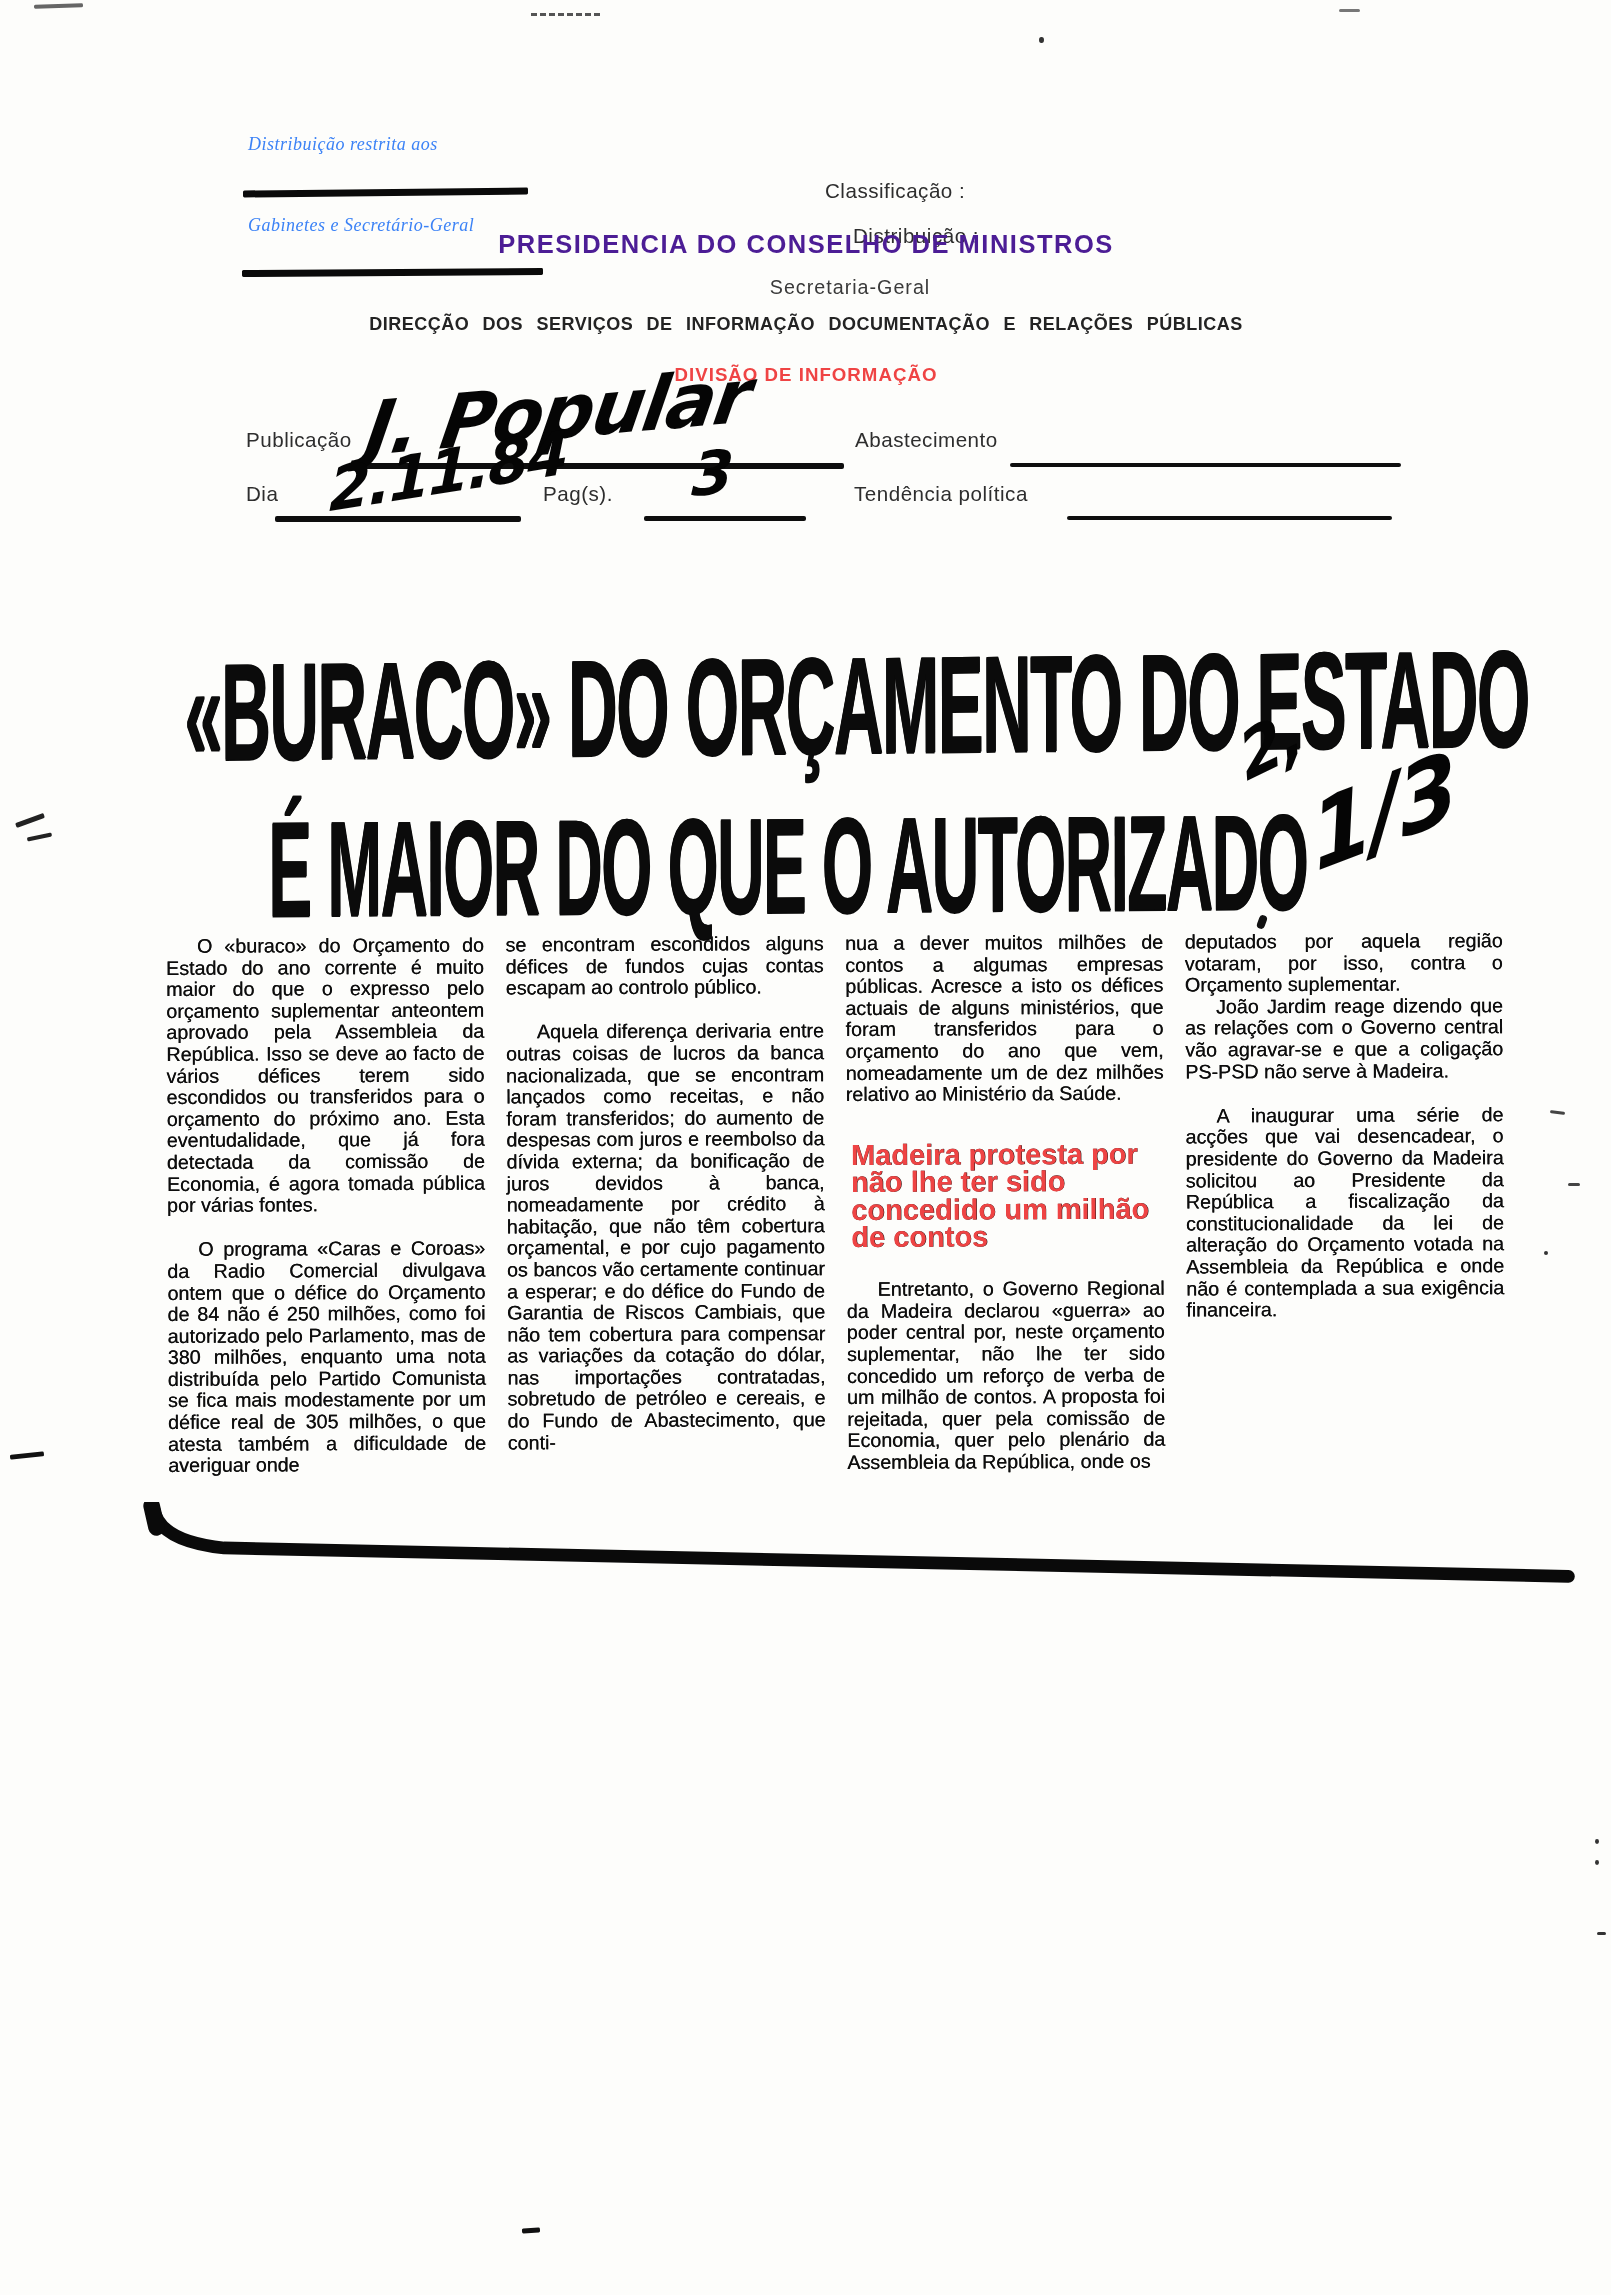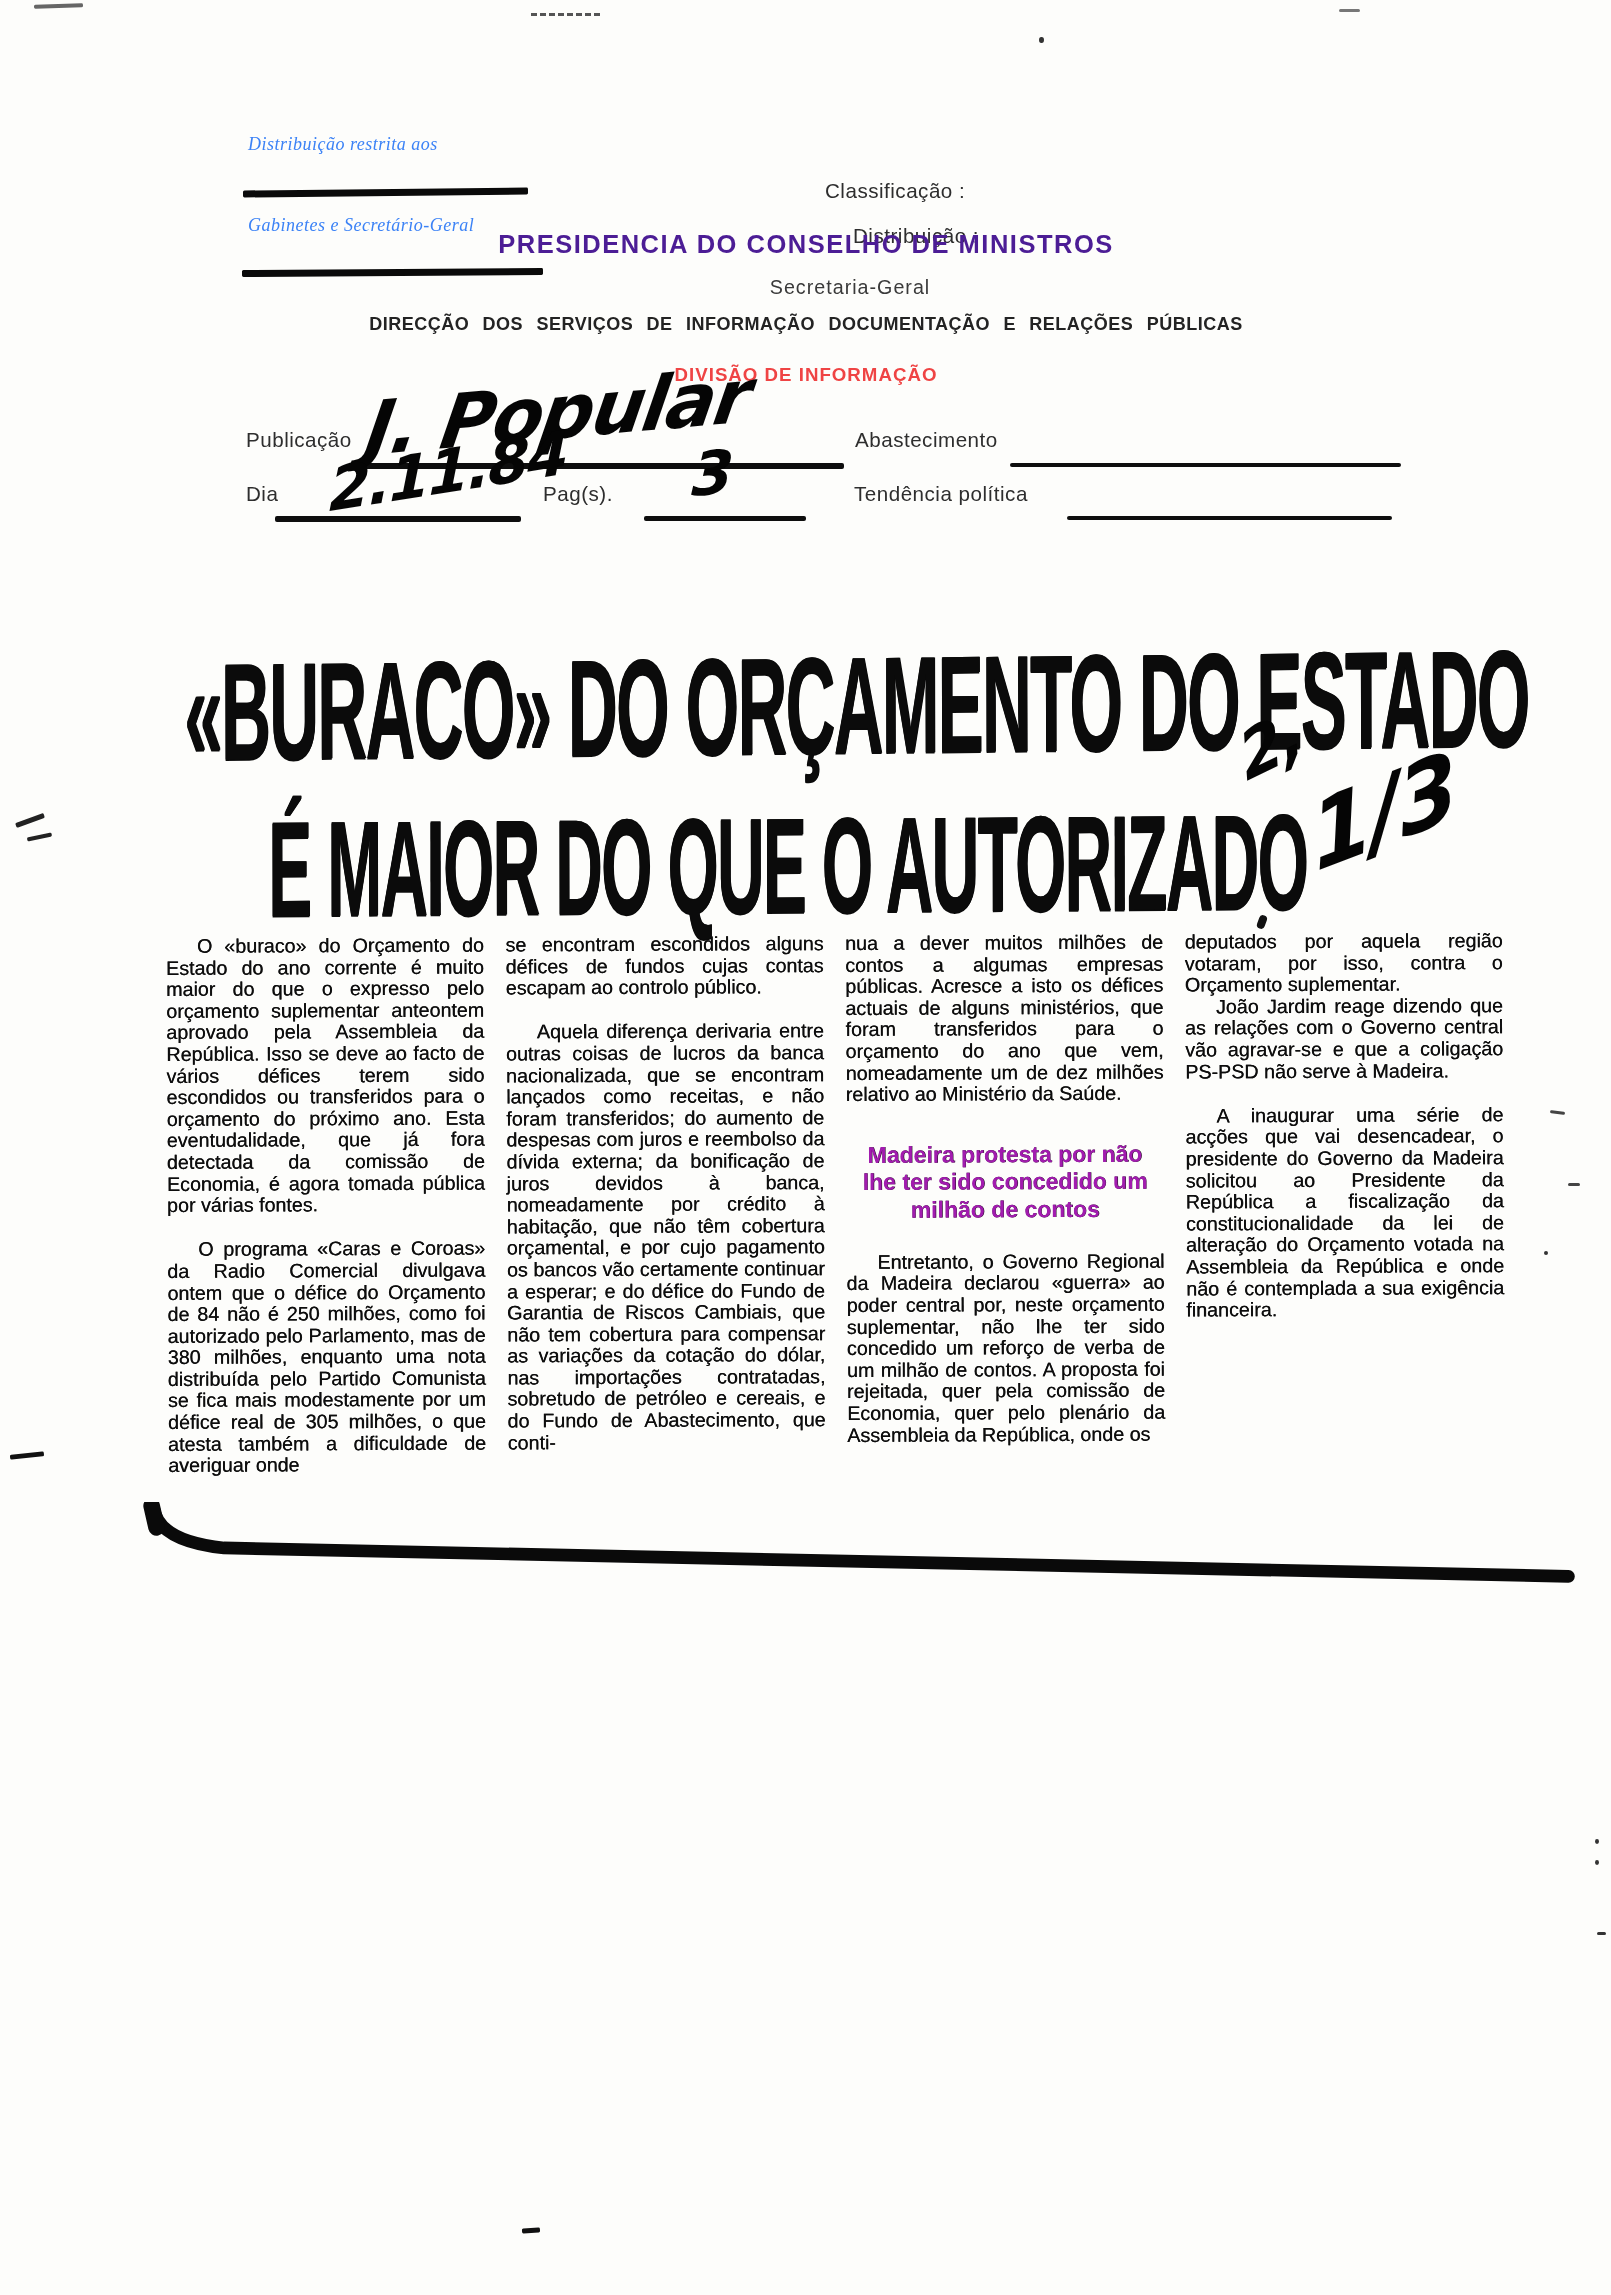--- a/index.html
+++ b/index.html
@@ -60,22 +60,22 @@
   .col p{
     margin:0;
     font-size:19.7px;line-height:21.6px;
     text-align:justify;color:#0d0d0d;
     text-shadow:0.3px 0 0 #222;
   }
   .col p.indent{text-indent:31px;}
   .col p.gap{margin-top:22.6px;}
   .subhead{
     margin:36px 4.9px 27.5px 4.9px;
-    font-size:23px;line-height:27.5px;font-weight:bold;
-    text-align:center;color:#a21caf;
+    font-size:29px;line-height:27.5px;font-weight:bold;
+    color:#ef4444;
     text-shadow:0.4px 0 0 #111;
   }
   
   .bottom-rule{position:absolute;left:142px;top:1502px;}
   .noise{position:absolute;background:#333;border-radius:1.5px;}
 </style>
 </head>
 <body>
 
 <div class="page">

